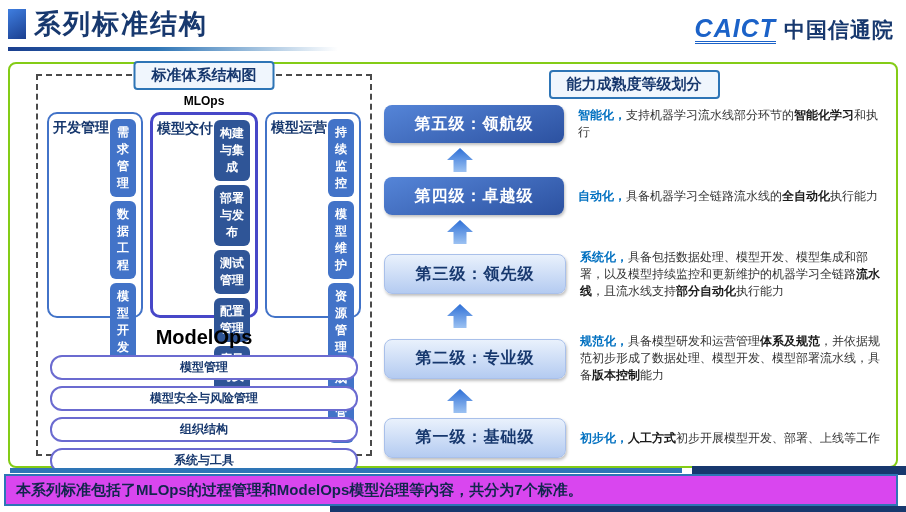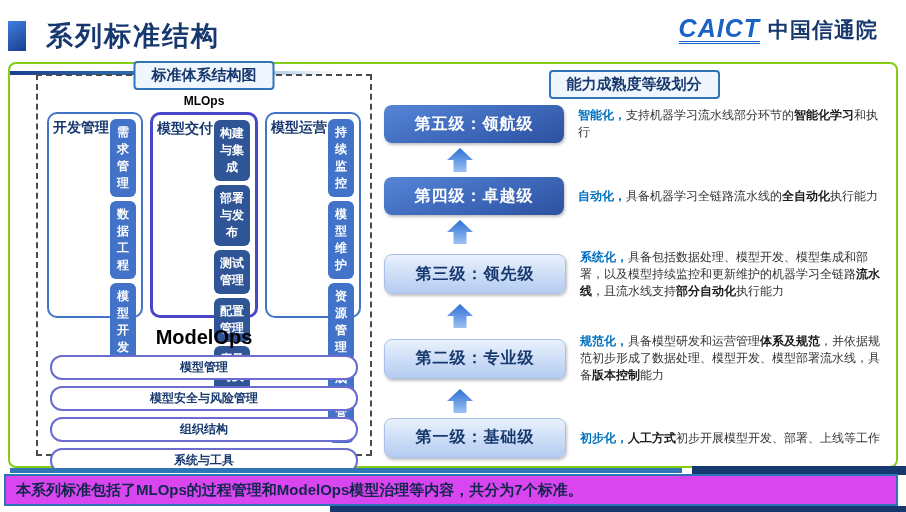--- a/index.html
+++ b/index.html
@@ -15,24 +15,24 @@
   html,body{margin:0;padding:0;background:#dcdcdc;}
   .slide{
     position:relative;width:906px;height:512px;background:#ffffff;
     font-family:"Liberation Sans","DejaVu Sans",sans-serif;overflow:hidden;
   }
   
   .header{position:absolute;left:0;top:0;right:0;height:60px;}
   .header-left{position:absolute;left:8px;top:6px;}
   .title-row{display:flex;align-items:center;gap:8px;}
   .title-accent{width:18px;height:30px;background:linear-gradient(150deg,#3f7ee0 0%,#1b3f8f 100%);}
-  .page-title{margin:12px;font-size:27px;font-weight:bold;color:var(--navy);letter-spacing:2px;}
+  .page-title{margin:0;font-size:27px;font-weight:bold;color:var(--navy);letter-spacing:2px;}
   .title-underline{height:4px;width:330px;margin-top:5px;
     background:linear-gradient(90deg,#1b3f8f 0%,#2e75b6 45%,rgba(122,166,232,0) 100%);}
-  .logo{position:absolute;right:28px;top:16px;display:flex;align-items:flex-start;gap:8px;}
+  .logo{position:absolute;right:12px;top:16px;display:flex;align-items:flex-start;gap:8px;}
   .caict{font-size:25px;font-weight:800;font-style:italic;color:#1b62c8;letter-spacing:1px;
     border-bottom:3px double #1b62c8;line-height:1;}
   .org{font-size:21px;font-weight:bold;color:var(--navy);letter-spacing:1px;}
   
   .content{position:absolute;left:8px;right:8px;top:62px;bottom:44px;
     border:2px solid #84cc16;border-radius:8px;}
   
   .std-panel{position:absolute;left:26px;top:10px;width:332px;bottom:10px;
     border:2px dashed #4a4a4a;padding-top:16px;}
   .panel-badge{display:inline-block;border:2px solid var(--accent-blue);border-radius:4px;

